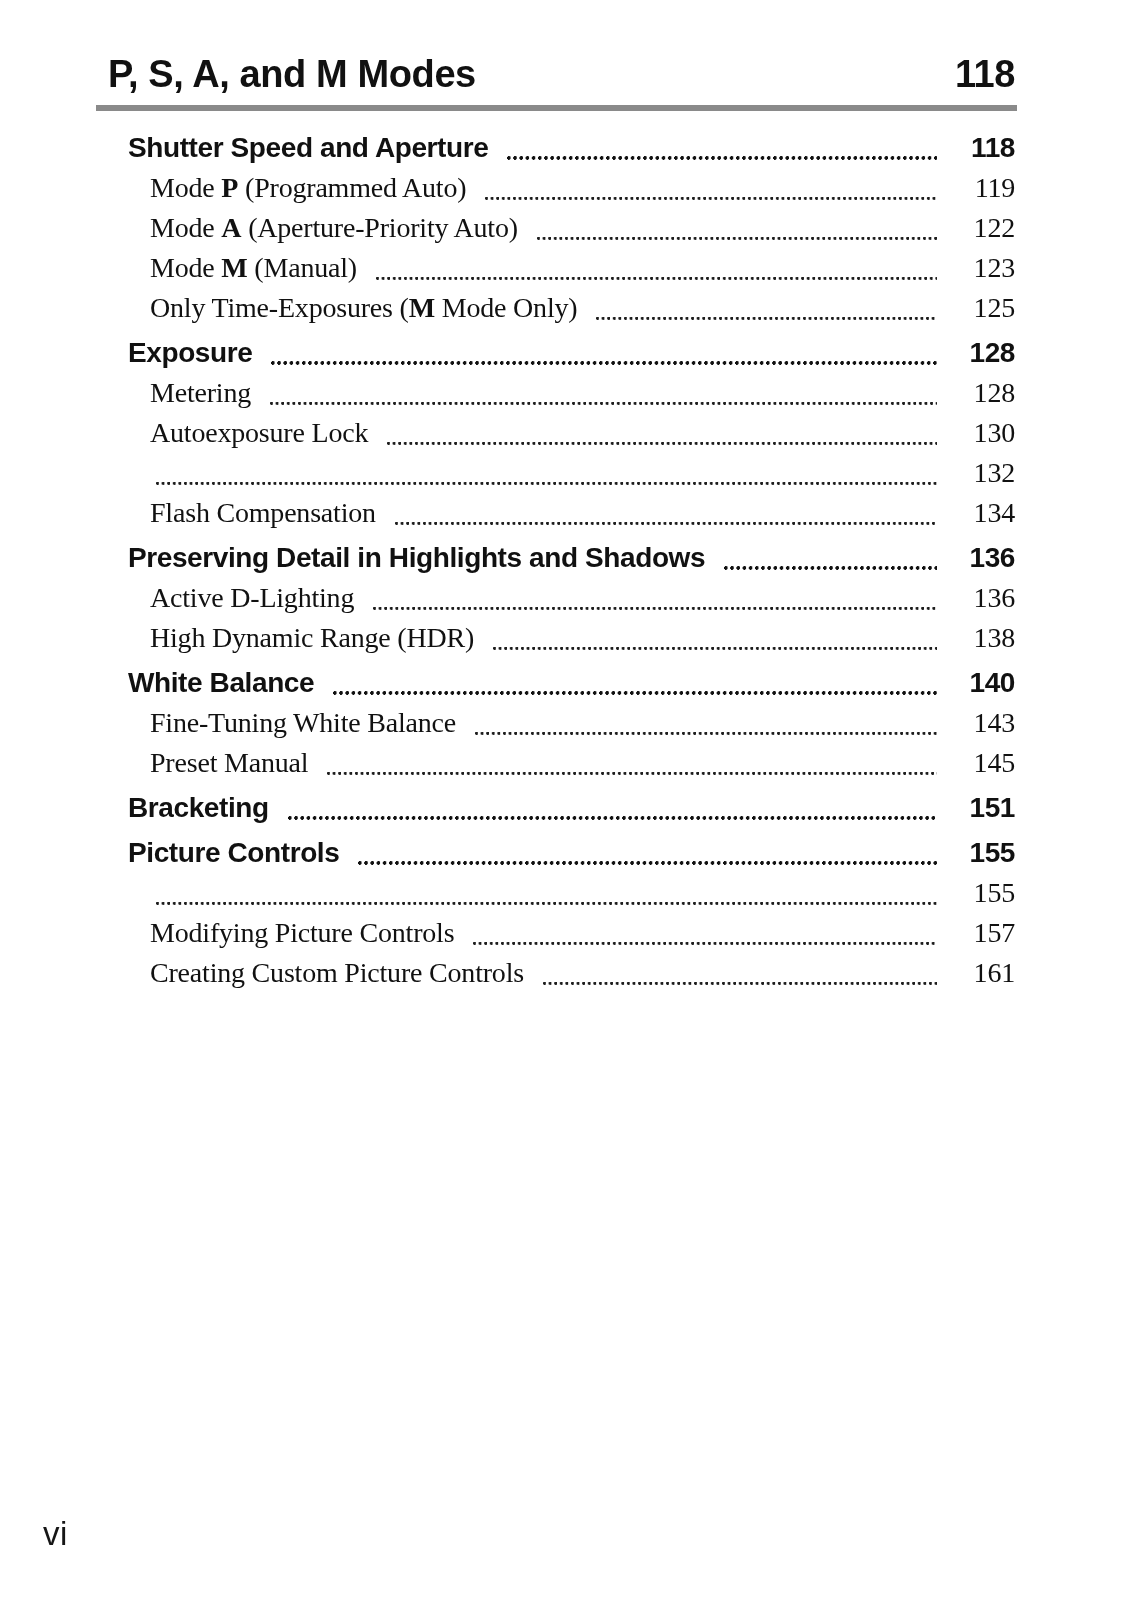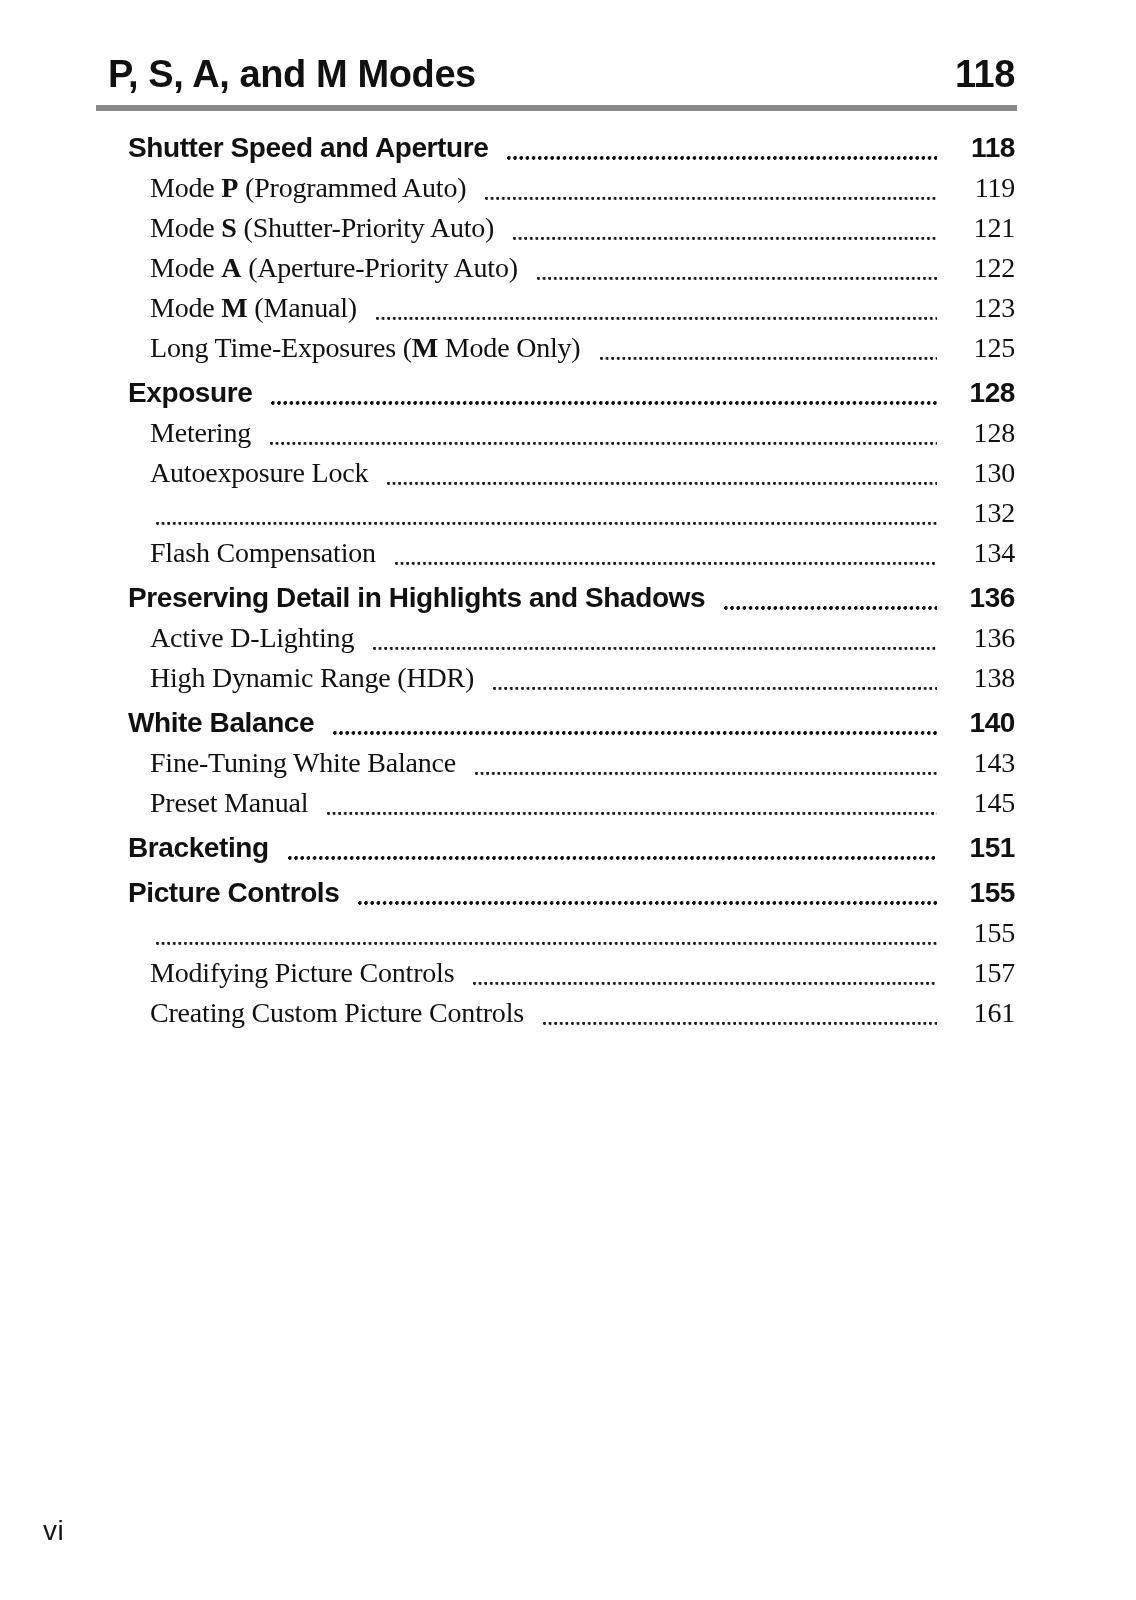--- a/index.html
+++ b/index.html
@@ -83,21 +83,21 @@
   .toc-page {
     flex: 0 0 auto;
     min-width: 56px;
     text-align: right;
   }
   
   .footer {
     position: absolute;
     left: 43px;
     top: 1515px;
-    font-size: 28px;
+    font-size: 33px;
     letter-spacing: 0.5px;
     color: #161616;
     text-align: right;
   }
 </style>
 </head>
 <body>
 
 <div class="page">
 
@@ -113,36 +113,31 @@
         <span class="toc-label"><b>Shutter Speed and Aperture</b></span>
         <span class="leader"></span>
         <span class="toc-page">118</span>
       </div>
       <div class="toc-row lvl2">
         <span class="toc-label"><span>Mode </span><b>P</b><span> (Programmed Auto)</span></span>
         <span class="leader"></span>
         <span class="toc-page">119</span>
       </div>
       <div class="toc-row lvl2">
-        <span class="toc-label"><span>Mode </span><b>S</b><span> (Shutter-Priority Auto)</span></span>
-        <span class="leader"></span>
-        <span class="toc-page">121</span>
-      </div>
-      <div class="toc-row lvl2">
         <span class="toc-label"><span>Mode </span><b>A</b><span> (Aperture-Priority Auto)</span></span>
         <span class="leader"></span>
         <span class="toc-page">122</span>
       </div>
       <div class="toc-row lvl2">
         <span class="toc-label"><span>Mode </span><b>M</b><span> (Manual)</span></span>
         <span class="leader"></span>
         <span class="toc-page">123</span>
       </div>
       <div class="toc-row lvl2">
-        <span class="toc-label"><span>Long Time-Exposures (</span><b>M</b><span> Mode Only)</span></span>
+        <span class="toc-label"><span>Only Time-Exposures (</span><b>M</b><span> Mode Only)</span></span>
         <span class="leader"></span>
         <span class="toc-page">125</span>
       </div>
       <div class="toc-row lvl1">
         <span class="toc-label"><b>Exposure</b></span>
         <span class="leader"></span>
         <span class="toc-page">128</span>
       </div>
       <div class="toc-row lvl2">
         <span class="toc-label"><span>Metering</span></span>

